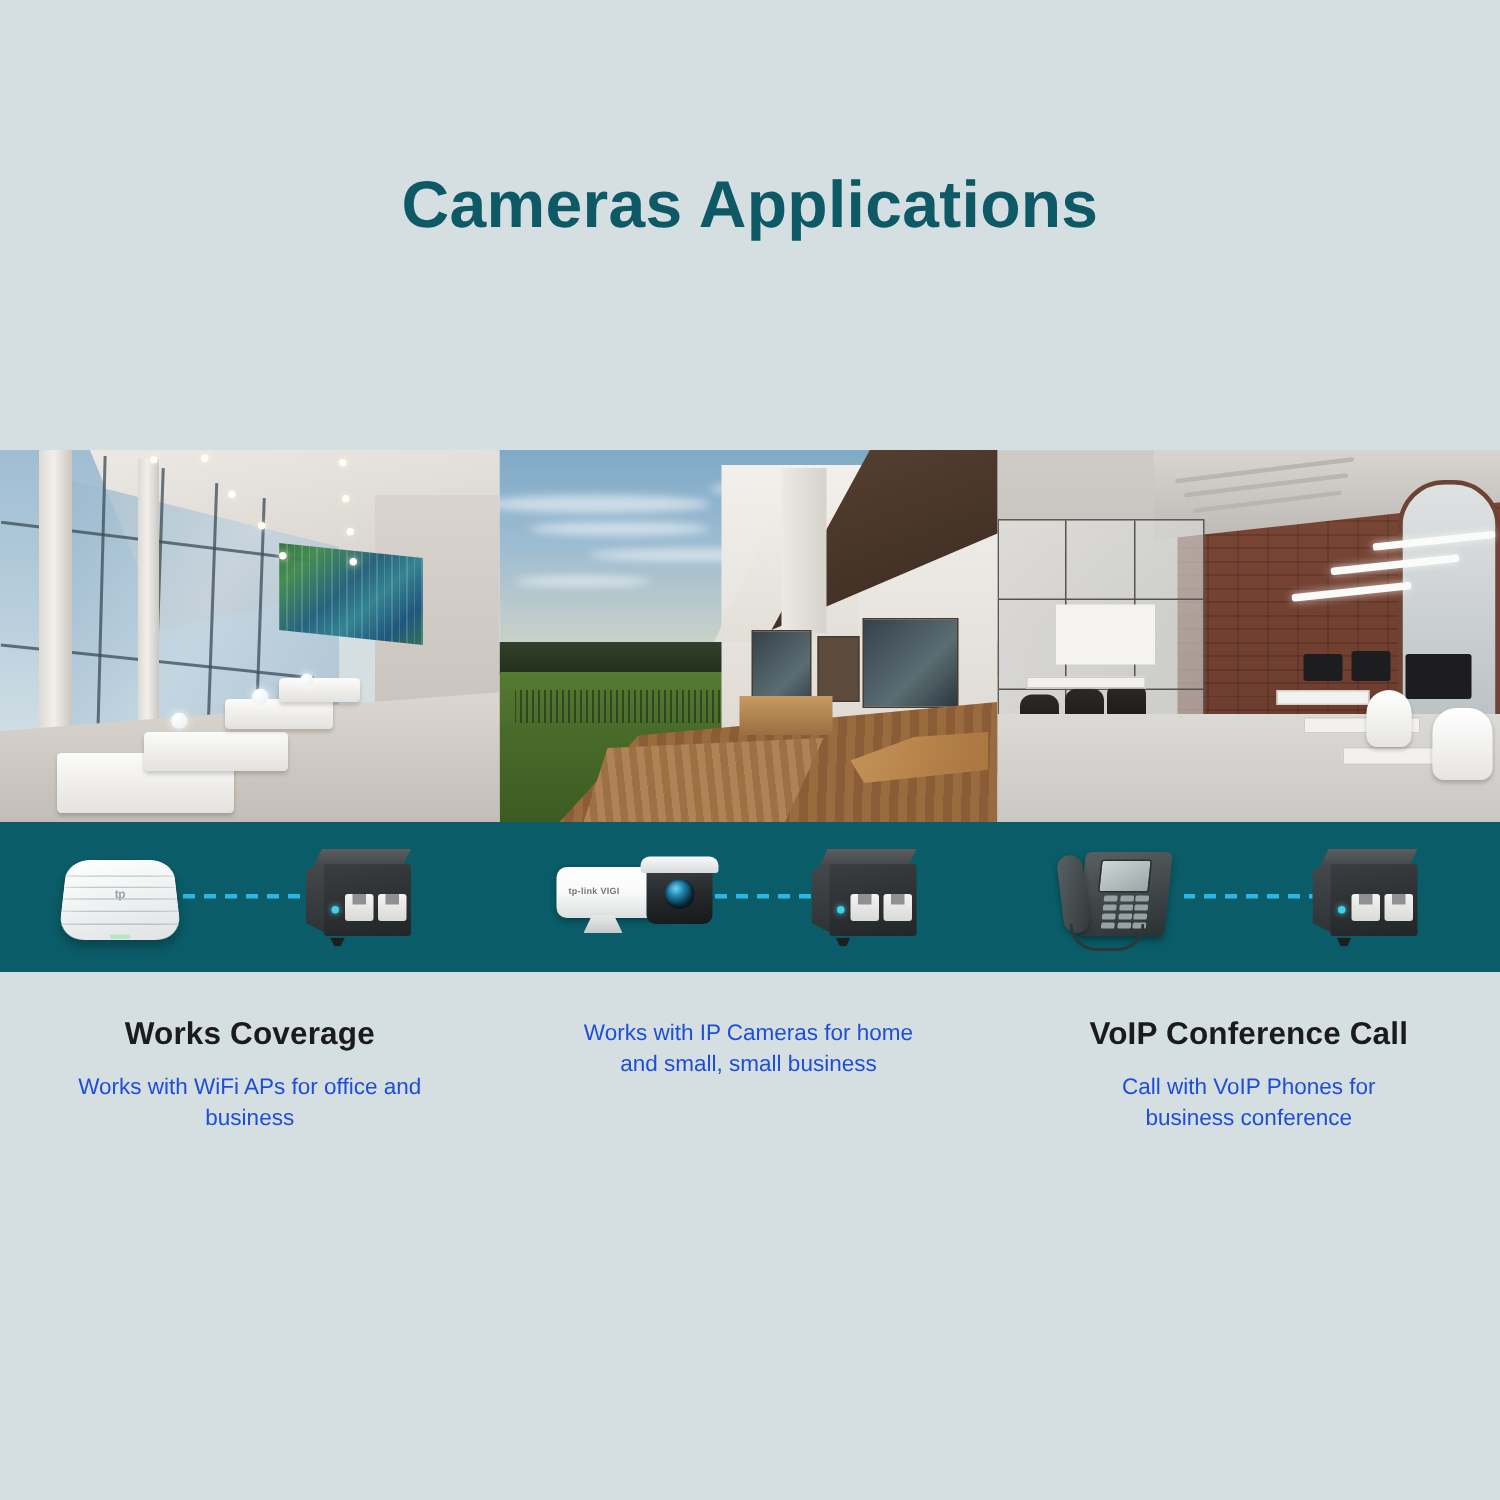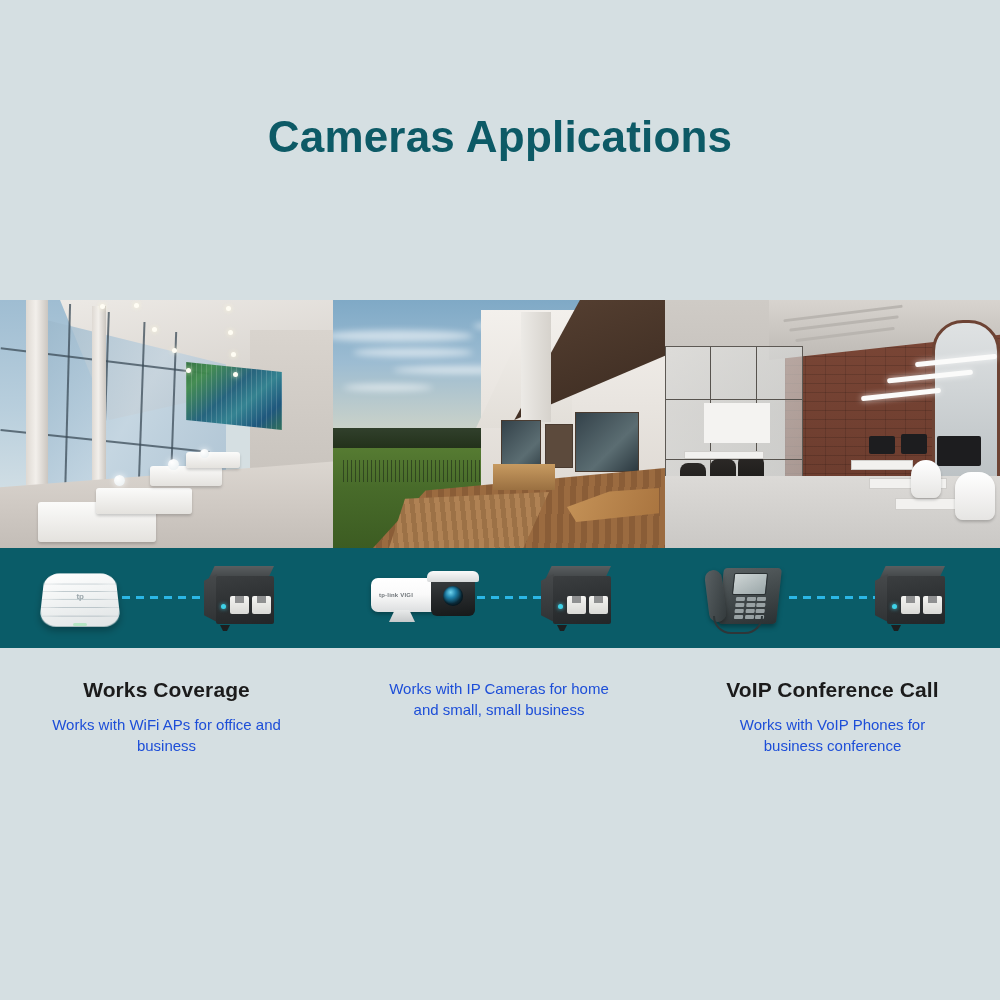--- a/index.html
+++ b/index.html
@@ -602,15 +602,15 @@
 <div class="captions">
   <div class="cap k1">
     <h3>Works Coverage</h3>
     <p>Works with WiFi APs for office and business</p>
   </div>
   <div class="cap k2">
     <p>Works with IP Cameras for home and small, small business</p>
   </div>
   <div class="cap k3">
     <h3>VoIP Conference Call</h3>
-    <p>Works with VoIP Phones for business conference</p>
+    <p>Call with VoIP Phones for business conference</p>
   </div>
 </div>
 
 </body></html>

